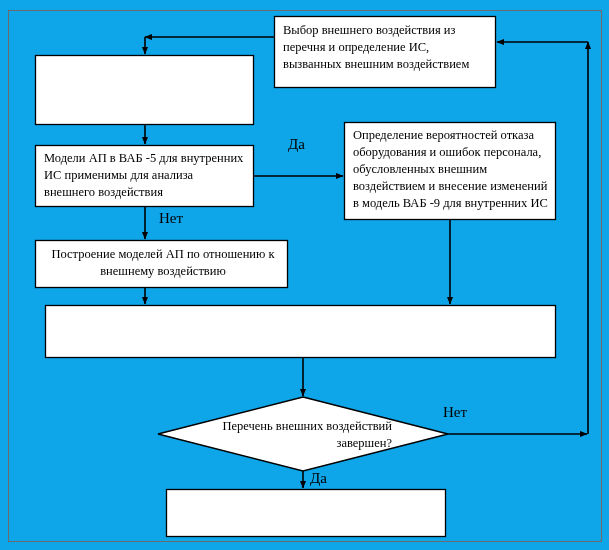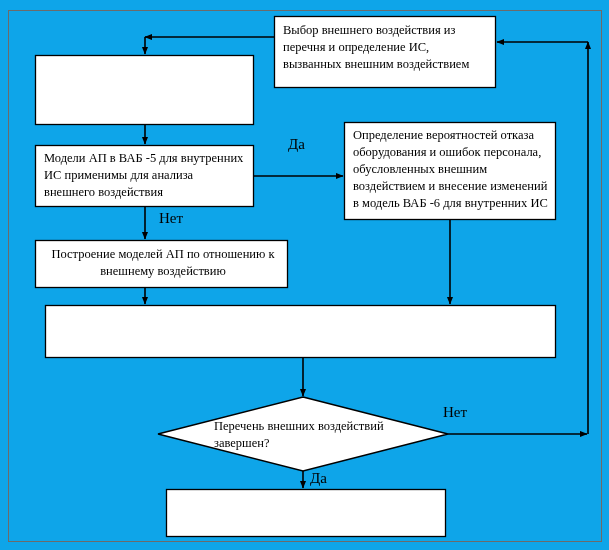--- a/index.html
+++ b/index.html
@@ -32,21 +32,21 @@
     box-sizing: border-box;
   }
   .edge-label {
     position: absolute;
     font-family: "Liberation Serif", "DejaVu Serif", serif;
     font-size: 15px;
     color: #000000;
     line-height: 15px;
     white-space: nowrap;
   }
-  .center { text-align: left; }
+  .center { text-align: right; }
 </style>
 </head>
 <body>
 
 <div id="canvas">
 
   <svg class="layer" viewBox="0 0 609 550" xmlns="http://www.w3.org/2000/svg">
     <defs>
       <marker id="arrow" markerWidth="9" markerHeight="9" refX="7.4" refY="3.2" orient="auto" markerUnits="userSpaceOnUse">
         <path d="M0,0 L8,3.2 L0,6.4 z" fill="#000000"></path>
@@ -91,21 +91,21 @@
     <path d="M448,434 L587,434" fill="none" stroke="#000000" stroke-width="1.6" marker-end="url(#arrow)"></path>
     <path d="M588,434 L588,42" fill="none" stroke="#000000" stroke-width="1.6" marker-end="url(#arrow)"></path>
     <path d="M588,42 L497,42" fill="none" stroke="#000000" stroke-width="1.6" marker-end="url(#arrow)"></path>
   </svg>
 
   <div class="node-text" style="left:283px; top:22px; width:205px; height:60px;">Выбор внешнего воздействия из перечня и определение ИС, вызванных внешним воздействием</div>
 
 
   <div class="node-text" style="left:44px; top:150px; width:203px; height:54px;">Модели АП в ВАБ -5 для внутренних ИС применимы для анализа внешнего воздействия</div>
 
-  <div class="node-text" style="left:353px; top:127px; width:198px; height:90px;">Определение вероятностей отказа оборудования  и ошибок персонала, обусловленных внешним воздействием и внесение изменений в модель ВАБ -6 для внутренних ИС</div>
+  <div class="node-text" style="left:353px; top:127px; width:198px; height:90px;">Определение вероятностей отказа оборудования  и ошибок персонала, обусловленных внешним воздействием и внесение изменений в модель ВАБ -9 для внутренних ИС</div>
 
   <div class="node-text" style="left:44px; top:246px; width:238px; height:40px;text-align:center;">Построение моделей АП по отношению к внешнему воздействию</div>
 
 
   <div class="node-text center" style="left:214px; top:418px; width:178px; height:36px;">Перечень внешних воздействий завершен?</div>
 
 
   <div class="edge-label" style="left:288px; top:137px;">Да</div>
 
   <div class="edge-label" style="left:159px; top:211px;">Нет</div>

